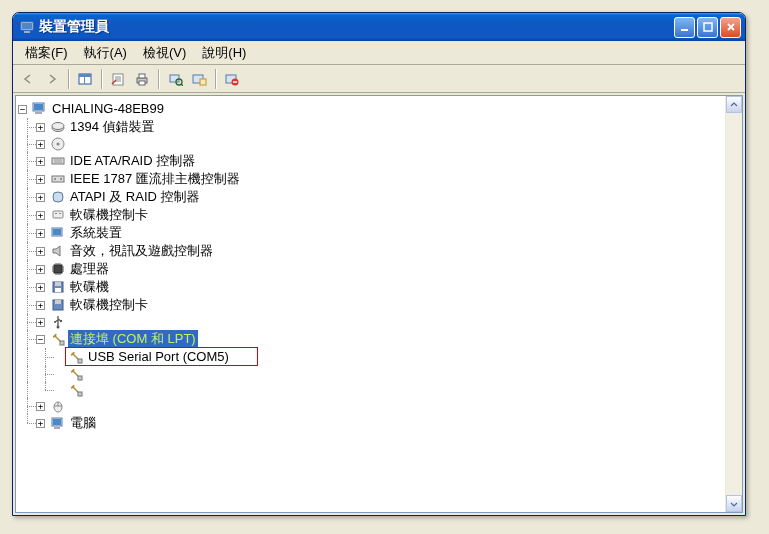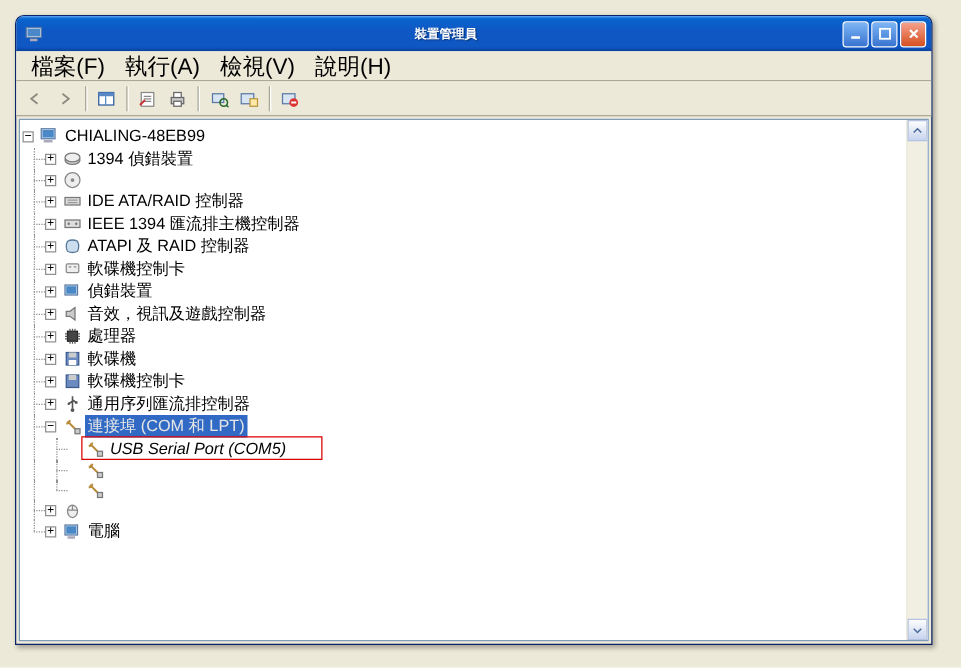--- a/index.html
+++ b/index.html
@@ -25,41 +25,41 @@
 .titlebar {
   height: 28px;
   background: linear-gradient(to bottom, #3a95ff 0%, #0864cd 8%, #0f57c3 40%, #0f57c3 88%, #0a3f9e 100%);
   border-radius: 6px 6px 0 0;
   display: flex;
   align-items: center;
   padding: 0 4px 0 6px;
   color: #fff;
 }
 .titlebar .app-icon { width: 16px; height: 16px; margin-right: 4px; }
-.titlebar .title { font-size: 10px; font-weight: bold; flex: 1; text-shadow: 1px 1px 1px rgba(0,0,0,0.4); text-align: center; }
+.titlebar .title { font-size: 14px; font-weight: bold; flex: 1; text-shadow: 1px 1px 1px rgba(0,0,0,0.4); }
 .win-btns { display: flex; gap: 2px; }
 .win-btn {
   width: 21px; height: 21px;
   border: 1px solid #fff;
   border-radius: 3px;
   display: flex; align-items: center; justify-content: center;
   font-family: Tahoma, sans-serif;
 }
 .win-btn.min, .win-btn.max { background: linear-gradient(to bottom, #7eb6f6, #3874d0); }
 .win-btn.close { background: linear-gradient(to bottom, #f6a28d, #d64f1f); }
 .win-btn svg { display:block; }
 
 .menubar {
   height: 24px;
   background: #ece9d8;
   display: flex;
   align-items: center;
   padding: 0 4px;
   border-bottom: 1px solid #aca899;
-  font-size: 18px;
+  font-size: 13px;
 }
 .menubar .menu-item {
   padding: 2px 8px;
   cursor: default;
 }
 
 .toolbar {
   height: 28px;
   background: #ece9d8;
   display: flex;
@@ -106,21 +106,21 @@
   margin-right: 3px;
   background: #fff;
   color: #000;
   flex-shrink: 0;
 }
 .expander.spacer { border: none; background: transparent; }
 .node-icon { width: 16px; height: 16px; margin: 0 2px; flex-shrink: 0; display:inline-flex; align-items:center; justify-content:center; }
 .node-label { padding: 0 2px; }
 .node-label.selected {
   background: #316ac5;
-  color: #e5e5e5;
+  color: #bef264;
 }
 .highlighted-box {
   border: 1.5px solid #d00;
   position: absolute;
 }
 .scrollbar {
   position: absolute;
   right: 0; top: 0; bottom: 0;
   width: 17px;
   background: #f1efe2;
@@ -315,21 +315,21 @@
             <span class="hstub"></span>
           </span>
         <span class="expander">+</span>
         <span class="node-icon">
             <svg width="16" height="16">
               <rect x="2" y="5" width="12" height="6" fill="#ddd" stroke="#777"></rect>
               <circle cx="5" cy="8" r="1" fill="#777"></circle>
               <circle cx="11" cy="8" r="1" fill="#777"></circle>
             </svg>
           </span>
-        <span class="node-label">IEEE 1394 匯流排主機控制器</span>
+        <span class="node-label">IEEE 1787 匯流排主機控制器</span>
       </div>
 
       <div class="tree-node">
         <span class="indent-col">
             <span class="hstub"></span>
           </span>
         <span class="expander">+</span>
         <span class="node-icon">
             <svg width="16" height="16">
               <path d="M4 4 Q8 2 12 4 Q14 8 12 12 Q8 14 4 12 Q2 8 4 4" fill="#cde" stroke="#579"></path>
@@ -357,21 +357,21 @@
         <span class="indent-col">
             <span class="hstub"></span>
           </span>
         <span class="expander">+</span>
         <span class="node-icon">
             <svg width="16" height="16">
               <rect x="2" y="3" width="10" height="8" fill="#d7e4f2" stroke="#5a7aa5"></rect>
               <rect x="3" y="4" width="8" height="6" fill="#4a88c7"></rect>
             </svg>
           </span>
-        <span class="node-label">偵錯裝置</span>
+        <span class="node-label">系統裝置</span>
       </div>
 
       <div class="tree-node">
         <span class="indent-col">
             <span class="hstub"></span>
           </span>
         <span class="expander">+</span>
         <span class="node-icon">
             <svg width="16" height="16">
               <path d="M3 6v4h3l4 3V3L6 6z" fill="#ccc" stroke="#777"></path>
@@ -429,38 +429,37 @@
           </span>
         <span class="expander">+</span>
         <span class="node-icon">
             <svg width="16" height="16">
               <path d="M8 2v10M8 6l-3 2M8 5l3 2" stroke="#555" stroke-width="1.3" fill="none"></path>
               <circle cx="8" cy="13" r="1.5" fill="#555"></circle>
               <circle cx="5" cy="8" r="1" fill="#555"></circle>
               <rect x="10" y="6" width="2" height="2" fill="#555"></rect>
             </svg>
           </span>
-        <span class="node-label">通用序列匯流排控制器</span>
       </div>
 
       <div class="tree-node">
         <span class="indent-col">
             <span class="hstub"></span>
           </span>
         <span class="expander">−</span>
         <span class="node-icon">
             <svg width="16" height="16">
               <path d="M4 4 L12 12 M6 3 L5 6 M3 6 L6 5" stroke="#b88a3a" stroke-width="1.5" fill="none"></path>
               <rect x="10" y="10" width="4" height="4" fill="#ccc" stroke="#777"></rect>
             </svg>
           </span>
         <span class="node-label selected">連接埠 (COM 和 LPT)</span>
       </div>
 
-      <div class="tree-node" style="position:relative;font-style:italic;">
+      <div class="tree-node" style="position:relative;">
         <span class="indent-col"></span>
         <span class="indent-col">
             <span class="hstub"></span>
           </span>
         <span class="expander spacer"></span>
         <span class="node-icon">
             <svg width="16" height="16">
               <path d="M4 4 L12 12 M6 3 L5 6 M3 6 L6 5" stroke="#b88a3a" stroke-width="1.5" fill="none"></path>
               <rect x="10" y="10" width="4" height="4" fill="#ccc" stroke="#777"></rect>
             </svg>

